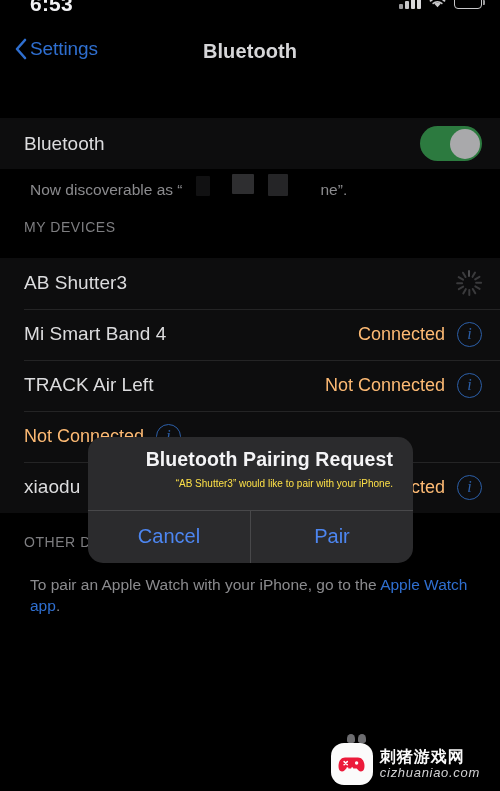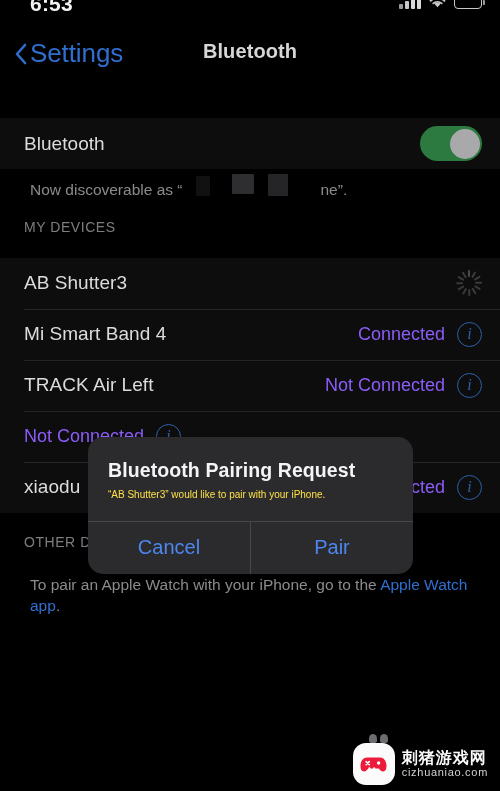--- a/index.html
+++ b/index.html
@@ -92,21 +92,21 @@
     top: 14px;
     display: flex;
     align-items: center;
     gap: 3px;
     cursor: pointer;
   }
   .chev {
     width: 13px; height: 22px;
   }
   .nav-back-label {
-    font-size: 26px;
+    font-size: 19px;
     color: #2f6fd0;
     letter-spacing: -0.1px;
   }
   .nav-title {
     position: absolute;
     left: 0; right: 0;
     top: 16px;
     text-align: center;
     font-size: 20px;
     font-weight: 700;
@@ -143,21 +143,21 @@
   .row-label {
     font-size: 19px;
     color: #dcdcde;
     letter-spacing: 0.05px;
     flex: 1;
     white-space: nowrap;
     overflow: hidden;
   }
   .row-status {
     font-size: 18px;
-    color: #8b5cf6;
+    color: #fdba74;
     margin-right: 12px;
     white-space: nowrap;
   }
 
   
   .toggle {
     width: 62px; height: 35px;
     border-radius: 18px;
     background: #2c7a3f;
     position: relative;
@@ -238,22 +238,22 @@
     position: absolute;
     left: 88px;
     top: 437px;
     width: 325px;
     background: #2b2b2d;
     border-radius: 15px;
     overflow: hidden;
     z-index: 20;
   }
   .alert-body {
-    padding: 22px 20px 20px 20px;
-    text-align: left;
+    padding: 11px 20px 20px 20px;
+    text-align: right;
   }
   .alert-title {
     font-size: 19.5px;
     font-weight: 700;
     color: #f4f4f6;
     margin-bottom: 6px;
     letter-spacing: 0.1px;
   }
   .alert-msg {
     font-size: 10px;
@@ -270,21 +270,21 @@
     padding: 14px 0 15px 0;
     font-size: 20px;
     color: #4d86f0;
     cursor: pointer;
   }
   .alert-btn + .alert-btn { border-left: 1px solid #48484a; }
 
   
   .watermark {
     position: absolute;
-    right: 12px;
+    right: 20px;
     bottom: 6px;
     display: flex;
     align-items: center;
     gap: 7px;
     z-index: 30;
   }
   .wm-badge {
     width: 42px; height: 42px;
     background: #fbfbfb;
     border-radius: 13px;
@@ -293,23 +293,24 @@
     justify-content: center;
   }
   .wm-text { line-height: 1.05; }
   .wm-cn {
     font-size: 16px;
     font-weight: 700;
     color: #fafafa;
     letter-spacing: 1px;
   }
   .wm-url {
-    font-size: 11px;
+    font-size: 13px;
     color: #d2d2d4;
     letter-spacing: 0.7px;
+    font-style: italic;
   }
   .wm-ears {
     position: absolute;
     left: 16px; top: -9px;
     display: flex; gap: 3px;
   }
   .wm-ears span {
     width: 8px; height: 9px;
     background: #6d6d70;
     border-radius: 50% 50% 30% 30%;

